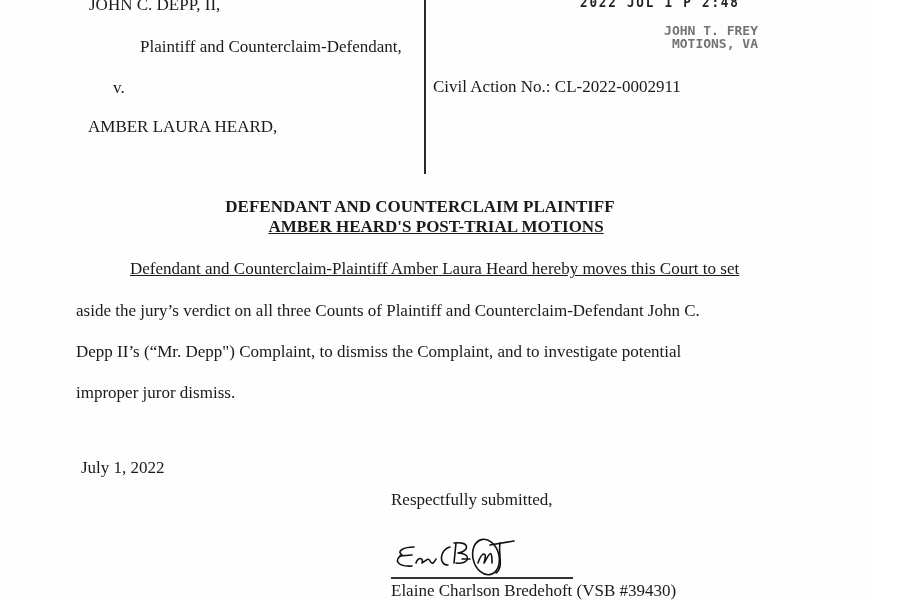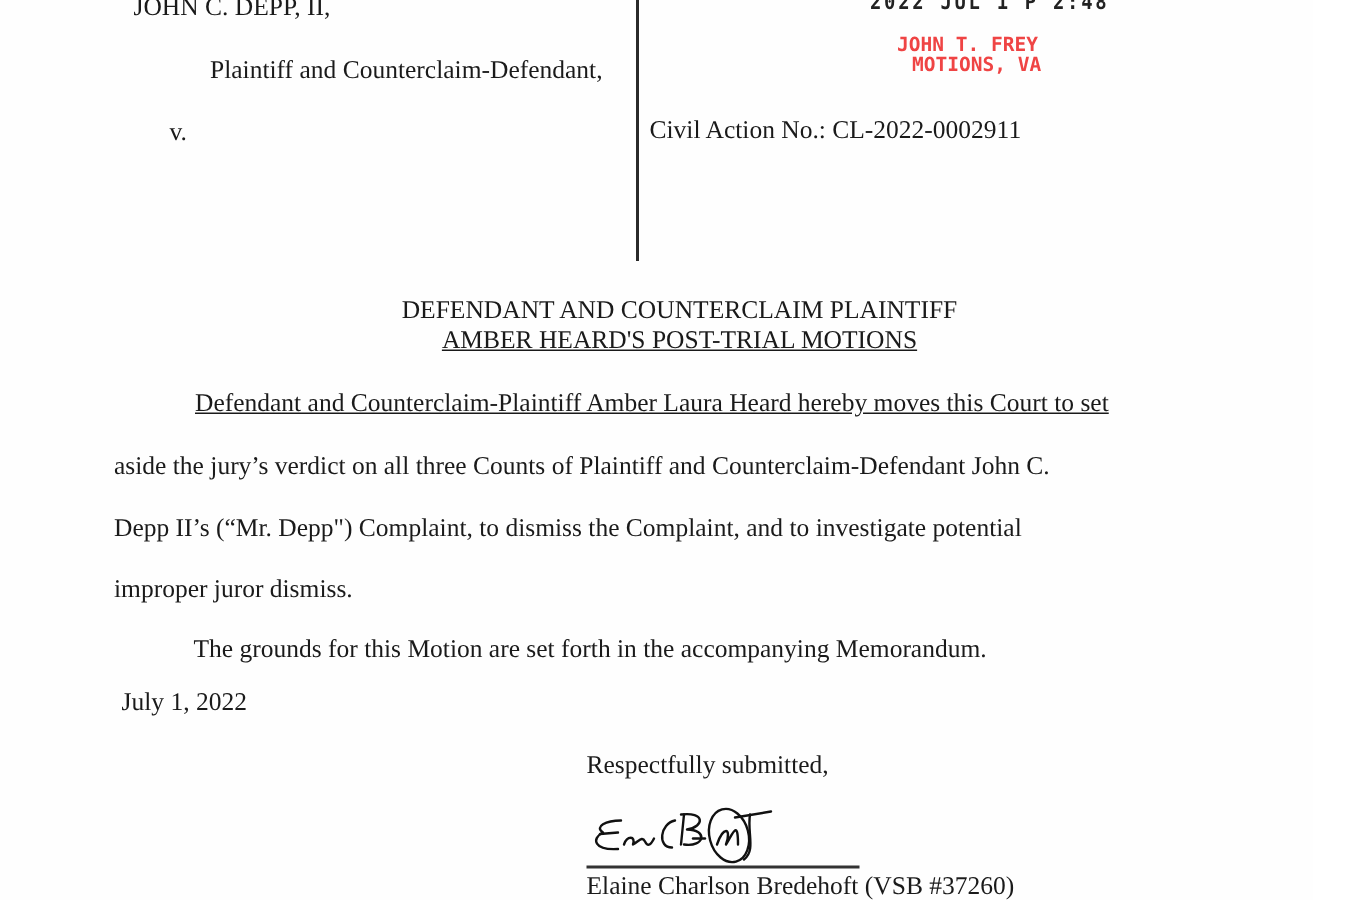--- a/index.html
+++ b/index.html
@@ -25,48 +25,47 @@
       left: 424px;
       top: 0;
       width: 2px;
       height: 174px;
       background: #2a2a2a;
     }
     .stamp {
       position: absolute;
       font-family: "DejaVu Sans Mono", monospace;
       font-weight: bold;
-      color: #ef4444;
+      color: #737373;
       letter-spacing: 0px;
       font-size: 13px;
       line-height: 13px;
-      text-align: left;
+      text-align: right;
     }
     .stamp-top {
       position: absolute;
       left: 580px;
       top: -6px;
       font-family: "DejaVu Sans Mono", monospace;
       font-weight: bold;
       font-size: 14px;
       color: #222;
       letter-spacing: 2px;
       transform: scaleX(0.9);
       transform-origin: left top;
     }
     .title {
       position: absolute;
       left: 0;
       width: 840px;
       text-align: center;
-      font-weight: normal;
+      font-weight: bold;
       font-size: 17px;
-      margin-left: 33px;
     }
-    .title.u { text-decoration: underline; }
+    .title.u { text-decoration: underline; padding-left: 16px; }
     .sig-line {
       position: absolute;
       left: 391px;
       top: 577px;
       width: 182px;
       height: 2px;
       background: #333;
     }
     .signature {
       position: absolute;
@@ -77,55 +76,55 @@
     }
   </style>
 </head>
 <body>
 
 <div class="page">
 
   <div class="abs" style="left:89px; top:-5px;">JOHN C. DEPP, II,</div>
   <div class="abs" style="left:140px; top:37px;">Plaintiff and Counterclaim-Defendant,</div>
   <div class="abs" style="left:113px; top:78px;">v.</div>
+  <div class="abs" style="left:88px; top:117px;">AMBER LAURA HEARD,</div>
 
   <div class="divider"></div>
 
   <div class="stamp-top">2022 JUL  1  P  2:48</div>
   <div class="stamp" style="left:578px; top:24px; width:180px;">
     <div style="padding-left:20px;">JOHN T. FREY</div>
     <div style="padding-left:30px;">MOTIONS, VA</div>
   </div>
 
   <div class="abs" style="left:433px; top:77px;">Civil Action No.: CL-2022-0002911</div>
 
   <div class="title" style="top:197px;">DEFENDANT AND COUNTERCLAIM PLAINTIFF</div>
   <div class="title u" style="top:217px;">AMBER HEARD'S POST-TRIAL MOTIONS</div>
 
   <div class="abs" style="left:130px; top:259px;text-decoration:underline;">Defendant and Counterclaim-Plaintiff Amber Laura Heard hereby moves this Court to set</div>
   <div class="abs" style="left:76px; top:301px;">aside the jury’s verdict on all three Counts of Plaintiff and Counterclaim-Defendant John C.</div>
   <div class="abs" style="left:76px; top:342px;">Depp II’s (“Mr. Depp") Complaint, to dismiss the Complaint, and to investigate potential</div>
   <div class="abs" style="left:76px; top:383px;">improper juror dismiss.</div>
-  <div class="abs" style="left:129px; top:423px;">The grounds for this Motion are set forth in the accompanying Memorandum.</div>
 
   <div class="abs" style="left:81px; top:458px;">July 1, 2022</div>
 
-  <div class="abs" style="left:391px; top:490px;margin-top:10px;">Respectfully submitted,</div>
+  <div class="abs" style="left:391px; top:490px;">Respectfully submitted,</div>
 
   <svg class="signature" viewBox="0 0 180 46">
     <g fill="none" stroke="#111" stroke-width="1.6" stroke-linecap="round" stroke-linejoin="round">
       <path d="M22 14 C 12 14, 4 18, 10 22 C 2 26, 4 34, 20 33"></path>
       <path d="M8 23 L 20 22"></path>
       <path d="M24 30 C 26 24, 32 24, 30 30 C 34 28, 36 24, 38 28 C 40 32, 42 30, 44 26"></path>
       <path d="M58 14 C 48 16, 46 32, 56 32"></path>
       <path d="M64 10 L 62 30"></path>
       <path d="M62 10 C 78 8, 78 18, 66 20 C 80 20, 78 32, 64 30"></path>
       <path d="M70 26 L 78 26"></path>
       <ellipse cx="94" cy="24" rx="13" ry="18" transform="rotate(-15 94 24)"></ellipse>
       <path d="M86 30 C 90 18, 96 18, 92 30 C 96 24, 100 12, 100 30"></path>
       <path d="M98 12 L 122 8"></path>
       <path d="M108 10 C 106 22, 112 34, 104 40"></path>
     </g>
   </svg>
   <div class="sig-line"></div>
-  <div class="abs" style="left:391px; top:581px;">Elaine Charlson Bredehoft (VSB #37260)</div>
+  <div class="abs" style="left:391px; top:581px;">Elaine Charlson Bredehoft (VSB #39430)</div>
 
 </div>
 
 </body></html>

